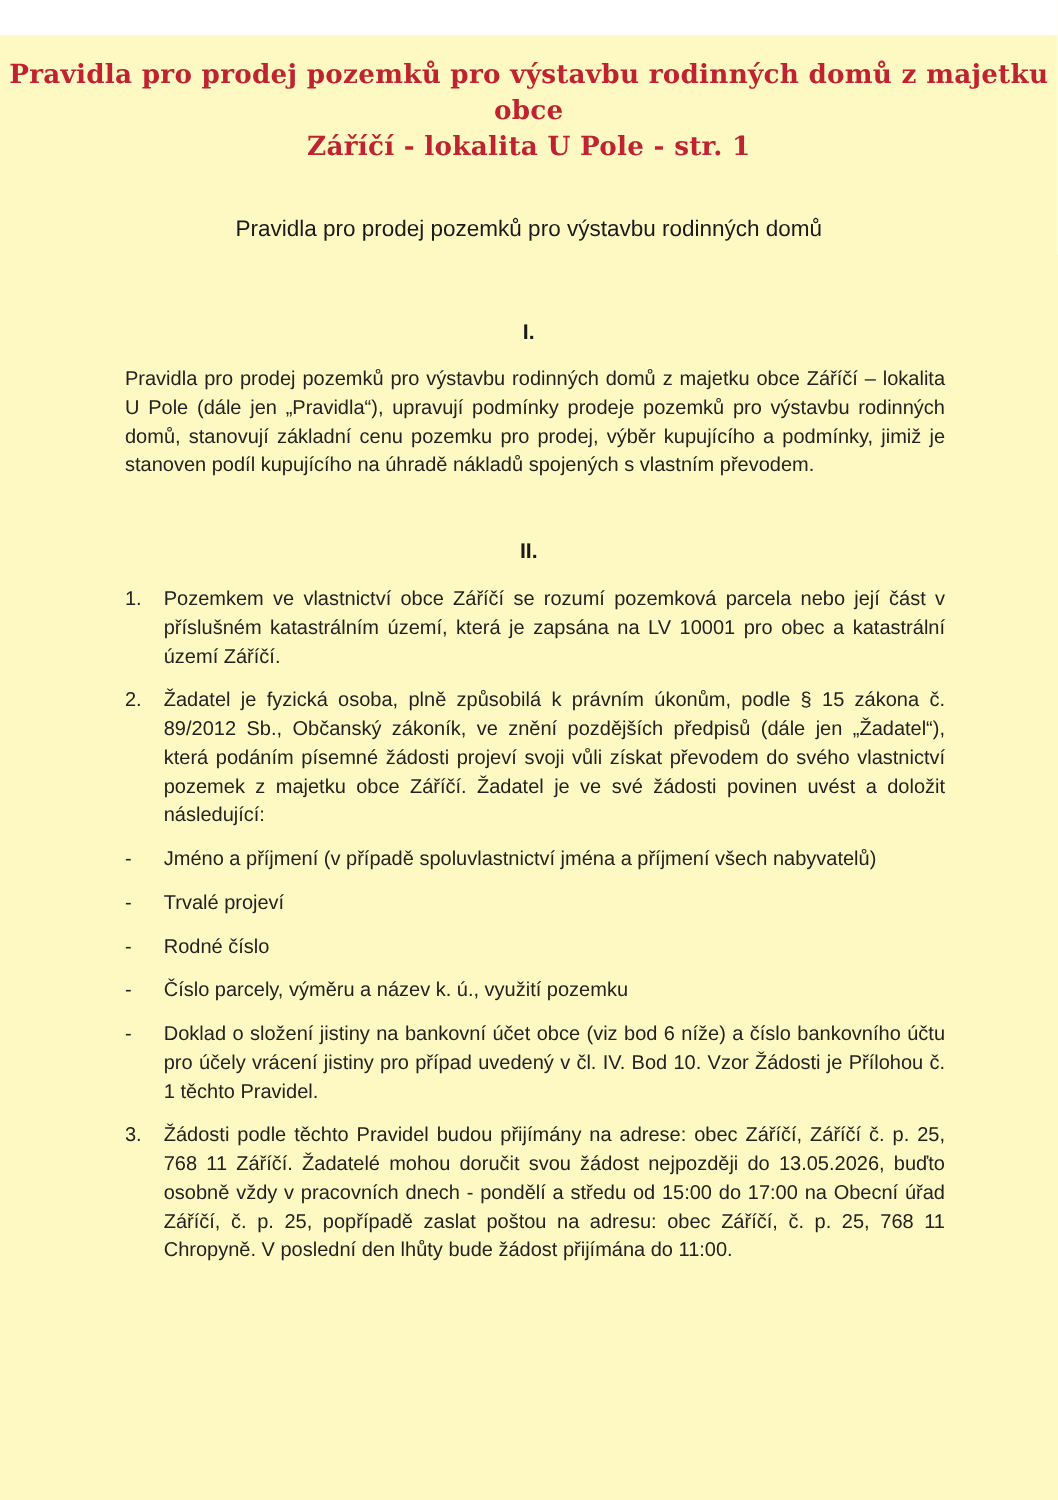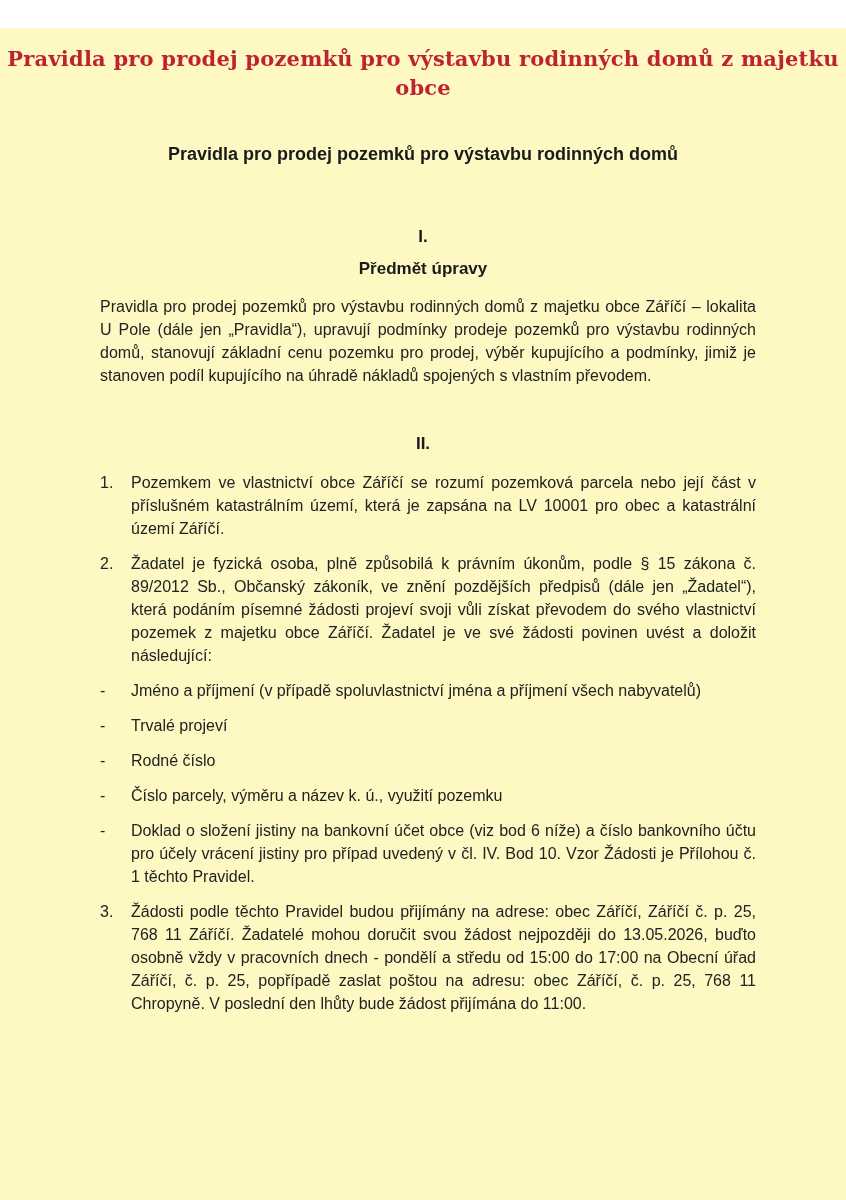--- a/index.html
+++ b/index.html
@@ -26,21 +26,21 @@
     font-weight: 700;
     font-size: 21px;
     line-height: 29px;
     letter-spacing: 0.2px;
   }
 
   
   .doc-title {
     margin: 40px 0 0 0;
     text-align: center;
-    font-weight: 700;
+    font-weight: 400;
     font-size: 18px;
     line-height: 24px;
     color: #1a1a1a;
   }
   .doc-title .t2 {
     display: block;
     margin-top: 19px;
   }
 
   
@@ -93,29 +93,29 @@
     text-align: justify;
   }
 </style>
 </head>
 <body>
 
 <div class="page">
 
   <div class="banner" style="color: rgb(191, 34, 48);">
     <div>Pravidla pro prodej pozemků pro výstavbu rodinných domů z majetku obce</div>
+    <div>Záříčí - lokalita U Pole - str. 1</div>
   </div>
 
   <h1 class="doc-title">
     <span class="t1">Pravidla pro prodej pozemků pro výstavbu rodinných domů</span>
   </h1>
 
   <section class="sec1">
     <h2 class="numeral">I.</h2>
-    <h3 class="sec-title">Předmět úpravy</h3>
     <div class="body-col">
       <p class="para">Pravidla pro prodej pozemků pro výstavbu rodinných domů z majetku obce Záříčí – lokalita U Pole (dále jen „Pravidla“), upravují podmínky prodeje pozemků pro výstavbu rodinných domů, stanovují základní cenu pozemku pro prodej, výběr kupujícího a podmínky, jimiž je stanoven podíl kupujícího na úhradě nákladů spojených s vlastním převodem.</p>
     </div>
   </section>
 
   <section class="sec2">
     <h2 class="numeral">II.</h2>
 
     <div class="body-col items">
 

